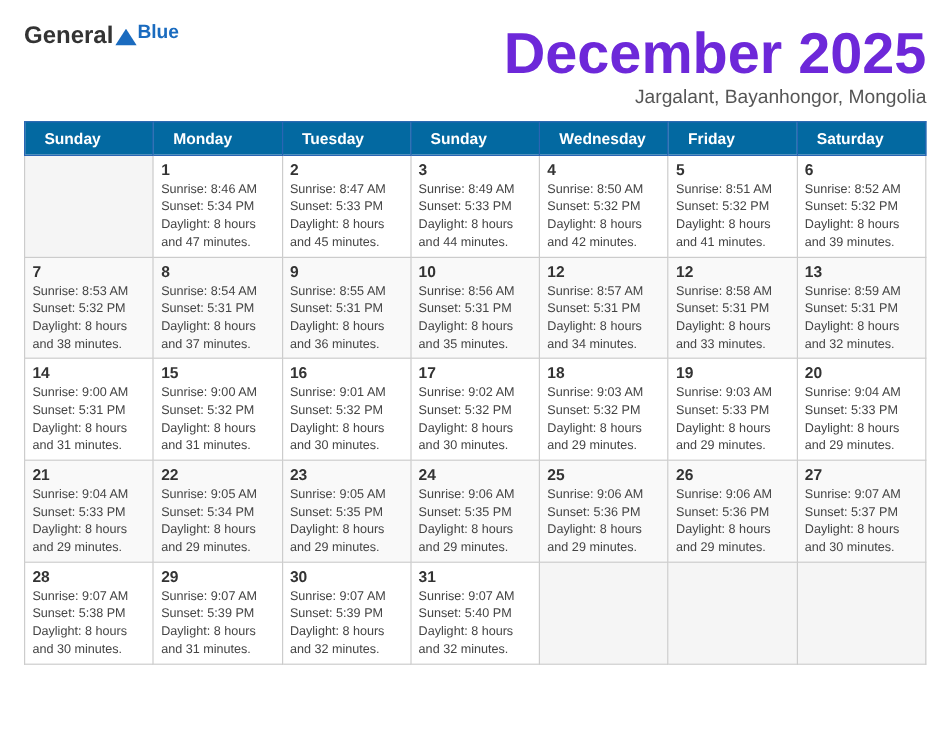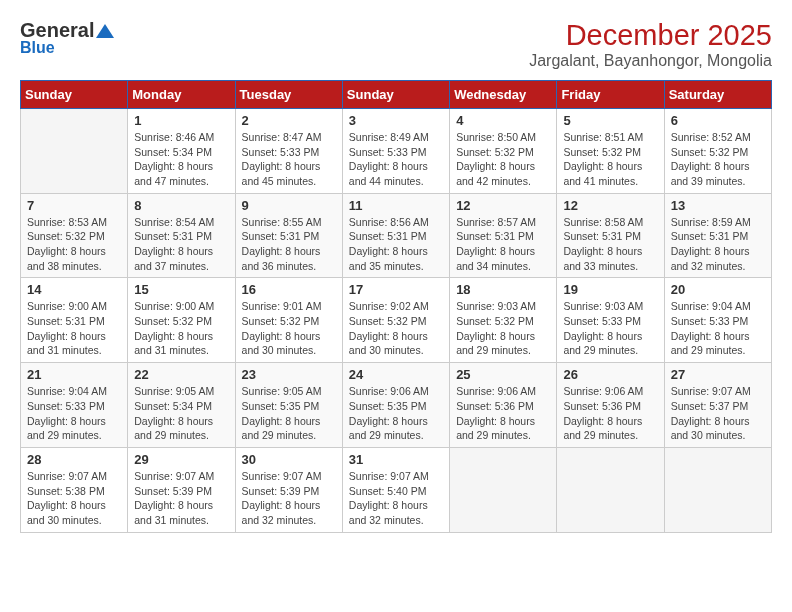--- a/index.html
+++ b/index.html
@@ -11,21 +11,21 @@
       padding: 20px;
     }
     .header {
       display: flex;
       justify-content: space-between;
       align-items: flex-start;
       margin-bottom: 10px;
     }
     .logo {
       display: flex;
-      flex-direction: column;
+      flex-direction: row;
       align-items: flex-start;
       justify-content: space-between;
     }
     .logo-general {
       font-size: 20px;
       font-weight: bold;
       color: #333;
       line-height: 1;
     }
     .logo-blue {
@@ -35,39 +35,39 @@
       line-height: 1;
     }
     .logo-row {
       display: flex;
       align-items: center;
     }
     .title-section {
       text-align: right;
     }
     .month-title {
-      font-size: 29px;
-      font-weight: normal;
-      color: #b91c1c;
+      font-size: 48px;
+      font-weight: bold;
+      color: #6d28d9;
       line-height: 1.1;
     }
     .location-title {
       font-size: 16px;
       color: #555;
     }
     .calendar {
       width: 100%;
       border-collapse: collapse;
       border: 1px solid #ccc;
     }
     .calendar th {
-      background-color: #b91c1c;
+      background-color: #0369a1;
       color: white;
       text-align: left;
-      padding: 6px 4px;
+      padding: 6px 16px;
       font-size: 13px;
       font-weight: bold;
       border: 1px solid #2a65b4;
     }
     .calendar td {
       border: 1px solid #ccc;
       vertical-align: top;
       padding: 4px 6px;
       width: 107px;
       min-height: 80px;
@@ -158,21 +158,21 @@
         </td>
         <td>
           <span class="day-number">8</span>
           <div class="day-info">Sunrise: 8:54 AM<br>Sunset: 5:31 PM<br>Daylight: 8 hours<br>and 37 minutes.</div>
         </td>
         <td>
           <span class="day-number">9</span>
           <div class="day-info">Sunrise: 8:55 AM<br>Sunset: 5:31 PM<br>Daylight: 8 hours<br>and 36 minutes.</div>
         </td>
         <td>
-          <span class="day-number">11</span>
+          <span class="day-number">10</span>
           <div class="day-info">Sunrise: 8:56 AM<br>Sunset: 5:31 PM<br>Daylight: 8 hours<br>and 35 minutes.</div>
         </td>
         <td>
           <span class="day-number">12</span>
           <div class="day-info">Sunrise: 8:57 AM<br>Sunset: 5:31 PM<br>Daylight: 8 hours<br>and 34 minutes.</div>
         </td>
         <td>
           <span class="day-number">12</span>
           <div class="day-info">Sunrise: 8:58 AM<br>Sunset: 5:31 PM<br>Daylight: 8 hours<br>and 33 minutes.</div>
         </td>

